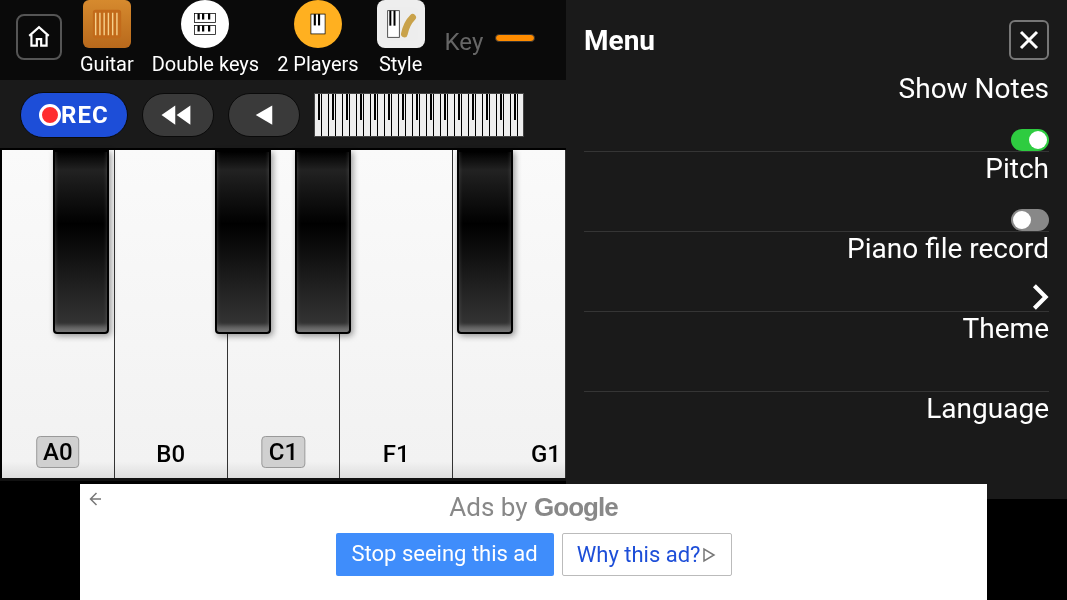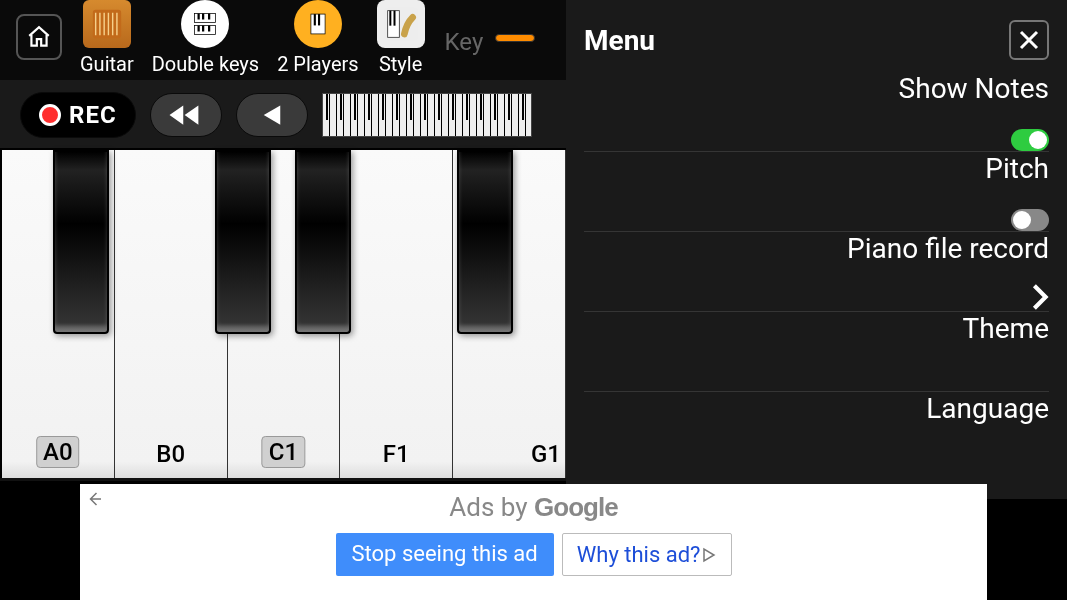--- a/index.html
+++ b/index.html
@@ -13,21 +13,21 @@
 .guitar-bg { background: linear-gradient(#d68a2e,#b8691c); border-radius:6px; }
 .keys-bg { background:#fff; }
 .players-bg { background:#ffb020; }
 .style-bg { background:#eee; border-radius:8px; }
 .nav-label { font-size:20px; color:#fff; }
 .key-sig { color:#666; font-size:24px; margin-top:28px; margin-left:2px; }
 .orange-bar { width:40px; height:8px; background:#ff8c00; border-radius:4px; border:1px solid #333; margin-top:34px; margin-left:-6px; }
 
 
 .controls { display:flex; align-items:center; gap:14px; padding: 12px 20px 10px; background:#1a1a1a; }
-.rec-btn { display:flex; align-items:center; gap:8px; background:#000000; border-radius:30px; padding:8px 18px; border:1px solid #0a0a0a; }
+.rec-btn { display:flex; align-items:center; gap:0; background:#1d4ed8; border-radius:30px; padding:8px 18px; border:1px solid #0a0a0a; }
 .rec-dot { width:22px; height:22px; border-radius:50%; background:#ff2e2e; border:3px solid #fff; }
 .rec-text { font-size:24px; font-weight:700; color:#fff; letter-spacing:1px; }
 .ctrl-pill { width:72px; height:44px; background:#3a3a3a; border-radius:26px; display:flex; align-items:center; justify-content:center; border:1px solid #0a0a0a;}
 .mini-keys { flex:1; height:44px; background:repeating-linear-gradient(90deg,#eee 0 6px,#000 6px 7px); position:relative; border:1px solid #444; max-width:210px;}
 .mini-keys::after{content:"";position:absolute;inset:0;background:repeating-linear-gradient(90deg, transparent 0 3px, #000 3px 5px, transparent 5px 14px); height:26px;}
 
 
 .piano-wrap { position:relative; height: 333px; width: 566px; background:#111; }
 .piano { position:relative; height: 330px; width: 566px; background:#fff; display:flex; border-top:2px solid #000;}
 .white-key { flex:1; border-right:1px solid #333; position:relative; background:linear-gradient(#fafafa 0%, #f2f2f2 95%, #ddd 100%); }

